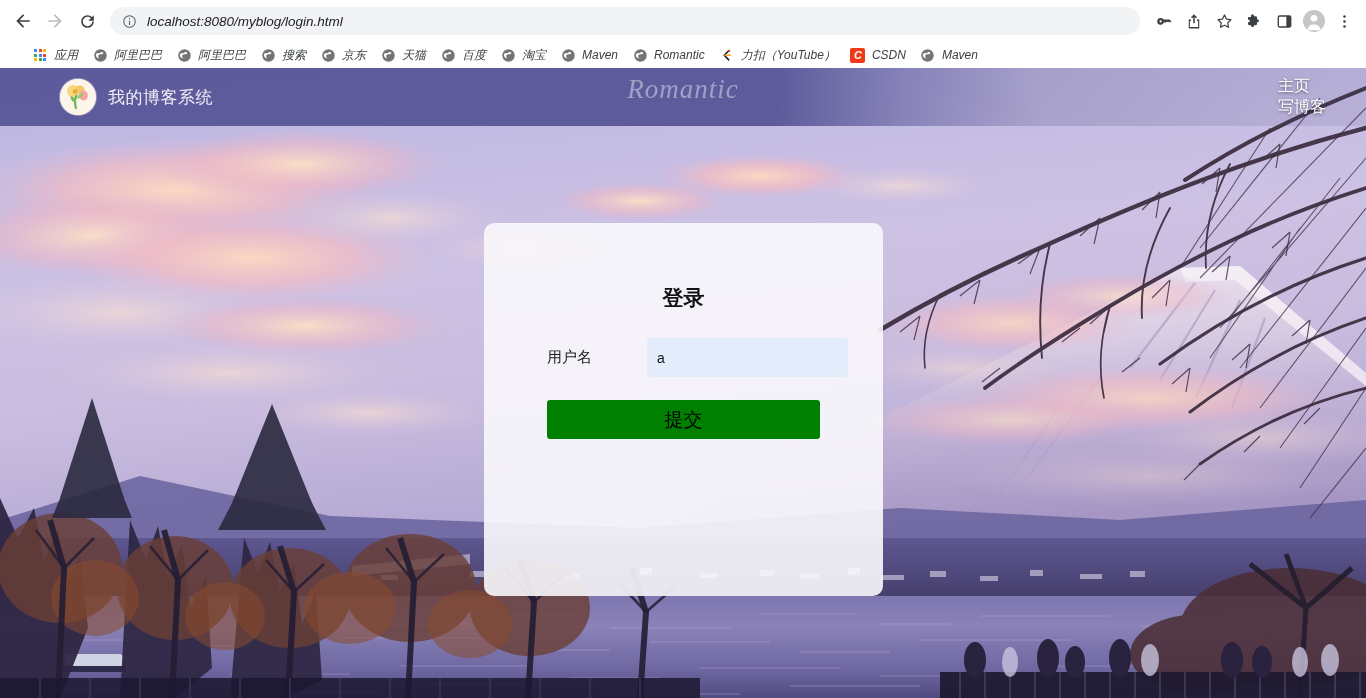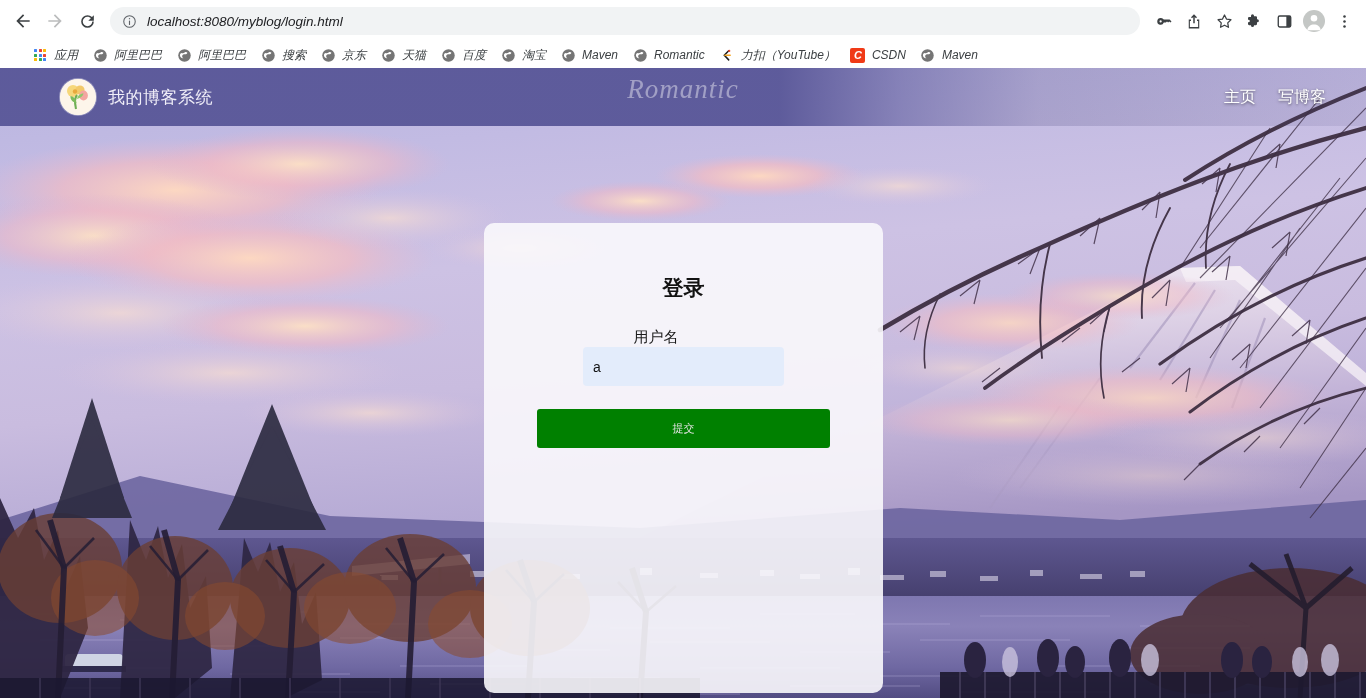--- a/index.html
+++ b/index.html
@@ -105,62 +105,62 @@
     font-family: "Liberation Sans", sans-serif;
   }
   #site-title {
     position: absolute; left: 0; right: 0; top: 6px;
     text-align: center; pointer-events: none;
     font-family: "Liberation Serif", serif;
     font-style: italic; font-size: 27px;
     color: rgba(255,255,255,.42);
     letter-spacing: 1px;
   }
-  #navlinks { margin-left: auto; margin-right: 40px; display:flex; z-index:2; }
+  #navlinks { margin-left: auto; margin-right: 40px; display:flex; z-index:2;flex-direction:column; }
   .navlink {
     color: #ffffff; font-size: 16px; margin-left: 22px; cursor: pointer;
     text-shadow: 0 1px 3px rgba(0,0,0,.55);
     font-family: "Liberation Sans", sans-serif;
   }
 
   
   #card {
     position: absolute; left: 484px; top: 155px;
-    width: 399px; height: 470px;
+    width: 399px; height: 373px;
     background: rgba(249,248,252,0.90);
     border-radius: 10px;
     z-index: 4;
-    padding: 4px;
+    padding: 14px;
   }
   #card-title {
     text-align: center; font-size: 21px; font-weight: bold;
     color: #121212; margin-top: 47px;
     font-family: "Liberation Sans", sans-serif;
   }
   .form-row {
     display: flex; align-items: center;
-    margin-top: 26px; padding: 0 49px; flex-direction: column;
+    margin-top: 26px; padding: 0 49px;
   }
   .form-row:first-of-type { margin-top: 67px; }
   .fld-label {
     width: 100px; font-size: 15px; color: #1a1a1a; flex:0 0 auto;
     font-family: "Liberation Sans", sans-serif;
   }
   .fld-input {
     flex: 1 1 auto; height: 39px; border: none; outline: none;
     border-radius: 4px; font-size: 14px; color: #111;
     padding: 0 10px;
     font-family: "Liberation Sans", sans-serif;
   }
   #username-input { background: #e3ecfb; }
   #password-input { background: #ffffff; }
   #submit-wrap { padding: 0 49px; margin-top: 23px; }
   #submit-button {
     width: 100%; height: 39px; border: none; cursor: pointer;
-    background: #008000; color: #e5e5e5; font-size: 11px;
+    background: #008000; color: #000000; font-size: 19px;
     border-radius: 3px;
     font-family: "Liberation Sans", sans-serif;
     text-align: center;
   }
 </style>
 </head>
 <body>
 
 <div id="browser">
 

